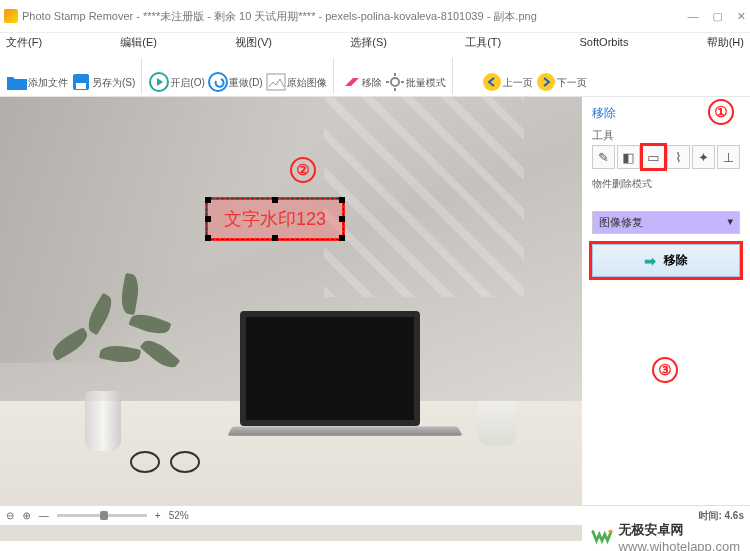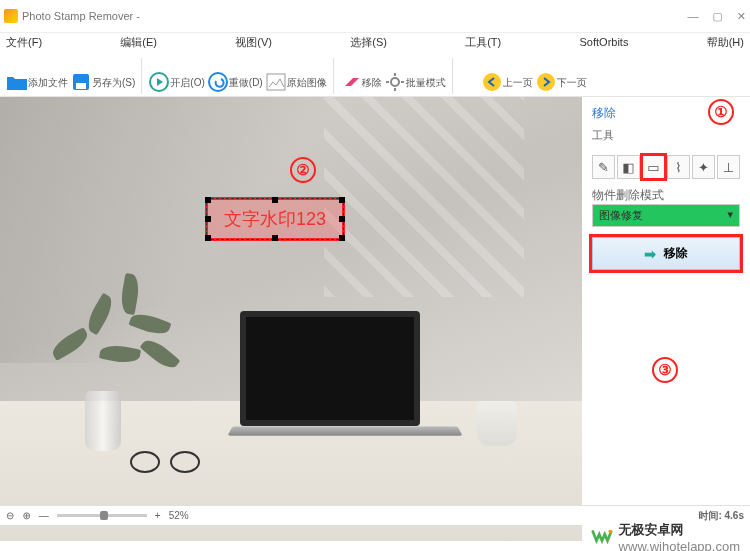--- a/index.html
+++ b/index.html
@@ -35,48 +35,49 @@
     .glasses::before { left: 0; } .glasses::after { right: 0; }
     
     .watermark-sel { position: absolute; left: 205px; top: 100px; width: 140px; height: 44px; border: 3px solid #f22; background: rgba(255,100,100,.35); display: flex; align-items: center; justify-content: center; color: #e33; font-size: 18px; font-weight: 500; }
     .watermark-sel::before { content: ''; position: absolute; inset: -2px; border: 1px dashed #333; }
     .handle { position: absolute; width: 6px; height: 6px; background: #000; }
     
     .annot { position: absolute; width: 26px; height: 26px; border: 2px solid #f22; border-radius: 50%; color: #f22; font-size: 15px; display: flex; align-items: center; justify-content: center; font-weight: bold; }
     
     .sidebar { width: 168px; padding: 8px 10px; font-size: 12px; color: #333; position: relative; }
     .side-title { color: #2878d8; font-size: 12px; margin-bottom: 6px; }
-    .side-label { font-size: 11px; color: #666; margin-bottom: 12px; }
+    .side-label { font-size: 11px; color: #666; margin-bottom: 2px; }
     .tool-palette { display: flex; gap: 2px; margin-bottom: 8px; }
     .pal-btn { width: 24px; height: 24px; border: 1px solid #ccc; background: #fafafa; display: flex; align-items: center; justify-content: center; font-size: 13px; color: #555; }
     .pal-btn.highlight { outline: 3px solid #f22; outline-offset: -1px; }
     .clear-row { display: flex; align-items: center; gap: 6px; margin-top: 80px; margin-bottom: 10px; }
     .clear-btn { border: 1px solid #ccc; background: #fafafa; padding: 3px 10px; font-size: 11px; }
     .mini-ico { width: 22px; height: 22px; border: 1px solid #ccc; display: flex; align-items: center; justify-content: center; font-size: 11px; color: #777; }
-    .mode-label { font-size: 12px; color: #666; margin-bottom: 0; }
-    .mode-select { width: 100%; border: 1px solid #ccc; padding: 3px 6px; font-size: 11px; background: #22c55e; margin-bottom: 10px; }
+    .mode-label { font-size: 10px; color: #666; margin-bottom: 20px; }
+    .mode-select { width: 100%; border: 1px solid #ccc; padding: 3px 6px; font-size: 11px; background: #c4b5fd; margin-bottom: 10px; }
     .remove-btn { width: 100%; border: 1px solid #a7c4e2; background: linear-gradient(#eaf3fb,#d5e7f7); padding: 7px; font-size: 12px; font-weight: bold; display: flex; align-items: center; justify-content: center; gap: 8px; outline: 3px solid #f22; }
     .remove-btn .arrow { color: #2a9; font-size: 14px; }
     
     .statusbar { position: absolute; bottom: 26px; left: 0; right: 0; height: 20px; border-top: 1px solid #e0e0e0; display: flex; align-items: center; font-size: 10px; color: #666; padding: 0 6px; gap: 8px; background: #fff; }
     .zoom-slider { width: 90px; height: 3px; background: #ccc; position: relative; }
     .zoom-slider .knob { position: absolute; left: 48%; top: -3px; width: 8px; height: 9px; background: #888; border-radius: 2px; }
     .statusbar .right { margin-left: auto; display: flex; gap: 12px; font-weight: bold; }
     
     .brand { position: absolute; bottom: 0; right: 10px; display: flex; align-items: center; gap: 6px; font-size: 13px; color: #333; font-weight: bold; height: 28px; }
     .brand .logo { width: 22px; height: 22px; }
     .brand .sub { font-size: 13px; color: #888; font-weight: normal; display: block; }
   </style>
 </head>
 <body>
 
 <div class="titlebar">
   <div class="ico"></div>
   <span>Photo Stamp Remover</span>
   <span>&nbsp;-&nbsp;</span>
+  <span>****未注册版 - 剩余 10 天试用期**** - pexels-polina-kovaleva-8101039 - 副本.png</span>
   <div class="win-controls">
     <span>—</span>
     <span>▢</span>
     <span>✕</span>
   </div>
 </div>
 
 <div class="menubar">
   <span>文件(F)</span>
   <span>编辑(E)</span>

